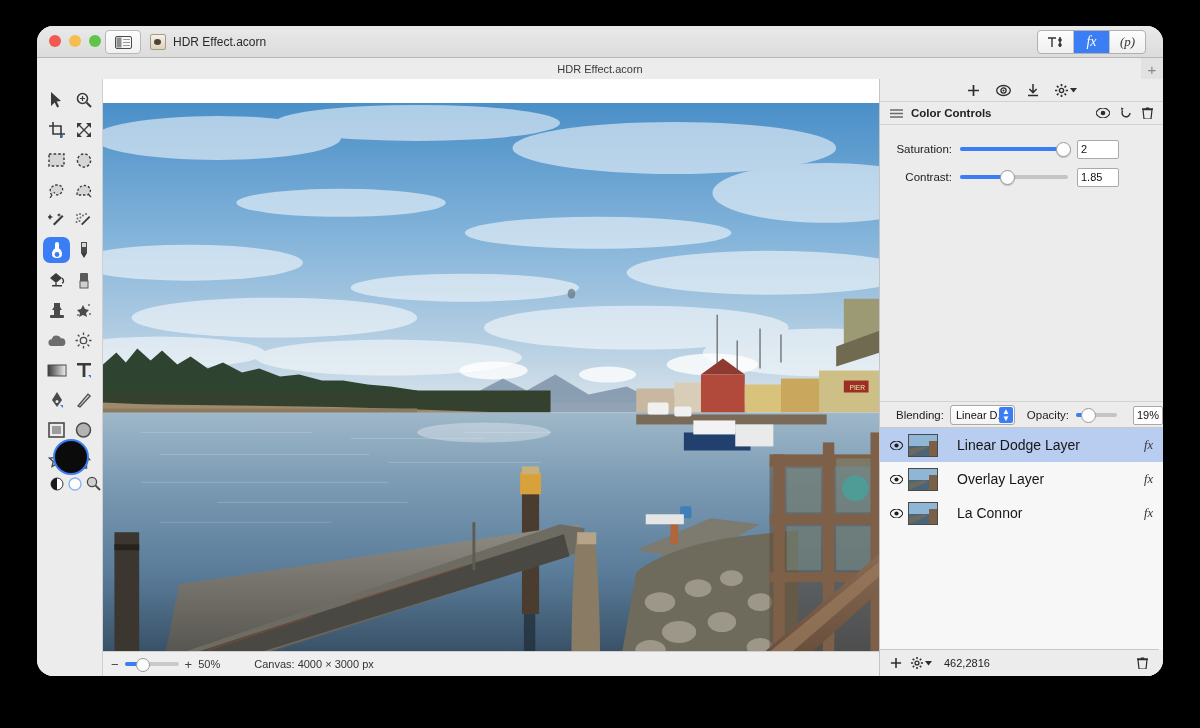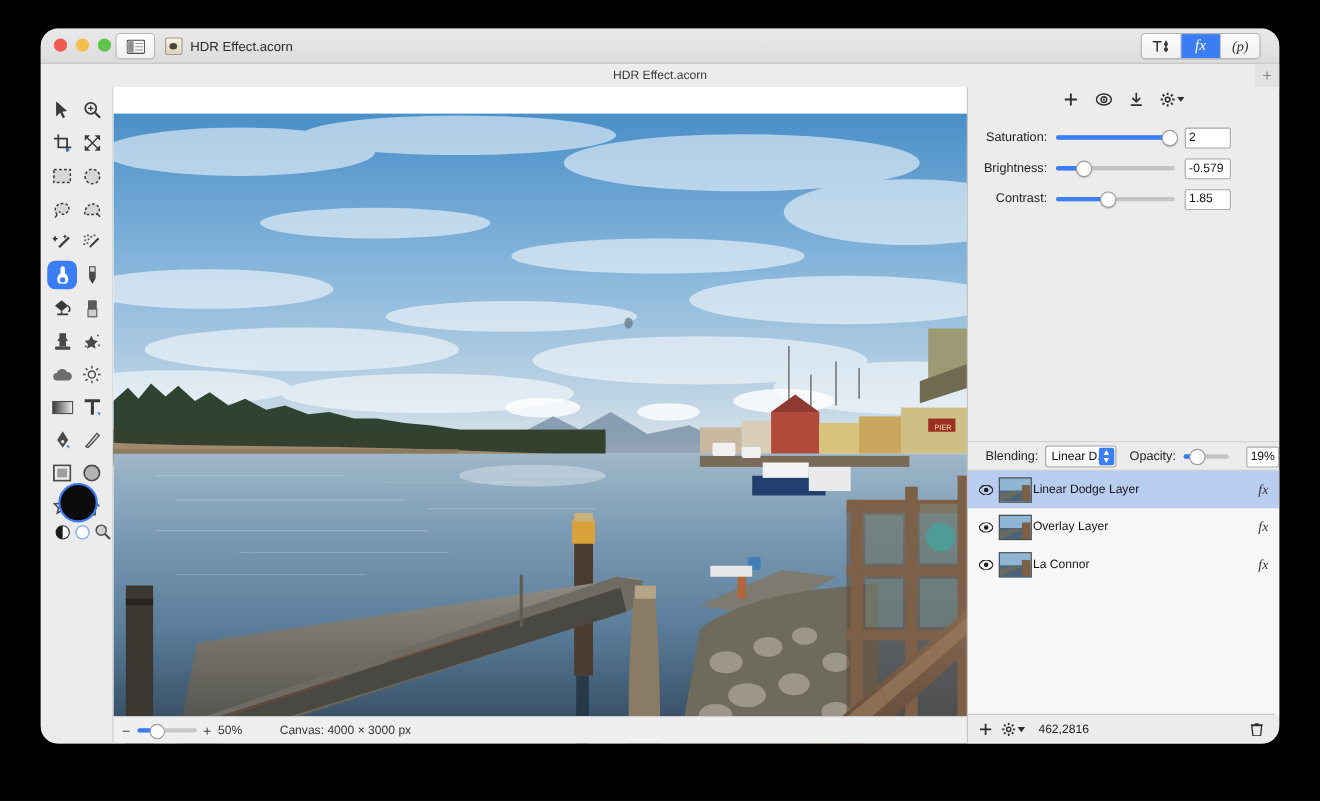--- a/index.html
+++ b/index.html
@@ -112,21 +112,21 @@
   .ofield{margin-left:16px;width:33px;height:17px;background:#fff;border:1px solid #a9a9a9;
           border-radius:2px;font-size:11px;text-align:center;line-height:17px;color:#111;}
 
   .layers{position:absolute;left:0;right:0;top:348px;bottom:26px;background:#f7f7f7;
           border-top:1px solid #c8c8c8;}
   .lrow{height:34px;display:flex;align-items:center;padding:0 10px 0 8px;}
   .lrow.sel{background:#b8cdef;}
   .eye{width:16px;display:flex;align-items:center;justify-content:center;}
   .thumb{width:28px;height:21px;margin-left:4px;border:1px solid #4a4a4a;overflow:hidden;
          position:relative;background:#8aa8c0;}
-  .lname{margin-left:1px;font-size:11px;color:#161616;flex:1;}
+  .lname{margin-left:19px;font-size:14px;color:#161616;flex:1;}
   .lfx{font-family:"Liberation Serif",serif;font-style:italic;font-size:12.5px;color:#333;}
 
   .lbottom{position:absolute;left:0;right:4px;bottom:0;height:26px;background:#ececec;
            border-top:1px solid #c8c8c8;display:flex;align-items:center;
            font-size:11px;color:#222;}
   .lbottom .coord{margin-left:12px;}
 
   
   .mini{position:absolute;inset:0;}
 </style>
@@ -558,40 +558,55 @@
             <g stroke="#2e2e2e" stroke-width="1.7">
               <path d="M6.5 0v2.3M6.5 10.7V13M0 6.5h2.3M10.7 6.5H13M1.9 1.9l1.6 1.6M9.5 9.5l1.6 1.6M11.1 1.9L9.5 3.5M3.5 9.5l-1.6 1.6"></path>
             </g>
           </svg>
         <svg width="7" height="5" viewBox="0 0 7 5">
             <path d="M0 0h7L3.5 4.6z" fill="#2e2e2e"></path>
           </svg>
       </span>
     </div>
 
+    <div class="fhead">
+      <svg width="13" height="9" viewBox="0 0 13 9">
+          <g stroke="#6a6a6a" stroke-width="1.4">
+            <path d="M0 1h13M0 4.5h13M0 8h13"></path>
+          </g>
+        </svg>
+      <span class="ttl">Color Controls</span>
+      <span class="acts">
+        <svg width="14" height="10" viewBox="0 0 14 10">
+            <path d="M7 0c4 0 6.6 3.3 7 5-0.4 1.7-3 5-7 5S0.4 6.7 0 5C0.4 3.3 3 0 7 0z" fill="none" stroke="#2e2e2e" stroke-width="1.2"></path>
+            <circle cx="7" cy="5" r="2.3" fill="#2e2e2e"></circle>
+          </svg>
+        <svg width="12" height="12" viewBox="0 0 12 12">
+            <path d="M10 6A4 4 0 112.6 3.7" fill="none" stroke="#2e2e2e" stroke-width="1.4"></path>
+            <path d="M1 0.4l2.6 1L1.6 3.9z" fill="#2e2e2e"></path>
+          </svg>
+        <svg width="11" height="12" viewBox="0 0 11 12">
+            <path d="M1 2.6h9l-.9 8.5a1 1 0 01-1 .9H2.9a1 1 0 01-1-.9z" fill="none" stroke="#2e2e2e" stroke-width="1.2"></path>
+            <path d="M0 2h11" stroke="#2e2e2e" stroke-width="1.3"></path>
+            <path d="M3.8 0.4h3.4v1.6H3.8z" fill="#2e2e2e"></path>
+          </svg>
+      </span>
+    </div>
 
     <div class="sliders">
 
       <div class="srow">
         <div class="slabel">Saturation:</div>
         <div class="strack">
           <div class="sfill" style="width:100%"></div>
           <div class="sknob" style="left:96px"></div>
         </div>
         <div class="sfield">2</div>
       </div>
 
-      <div class="srow">
-        <div class="slabel">Brightness:</div>
-        <div class="strack">
-          <div class="sfill" style="width:22%"></div>
-          <div class="sknob" style="left:18px"></div>
-        </div>
-        <div class="sfield">-0.579</div>
-      </div>
 
       <div class="srow">
         <div class="slabel">Contrast:</div>
         <div class="strack">
           <div class="sfill" style="width:42%"></div>
           <div class="sknob" style="left:40px"></div>
         </div>
         <div class="sfield">1.85</div>
       </div>
     </div>

